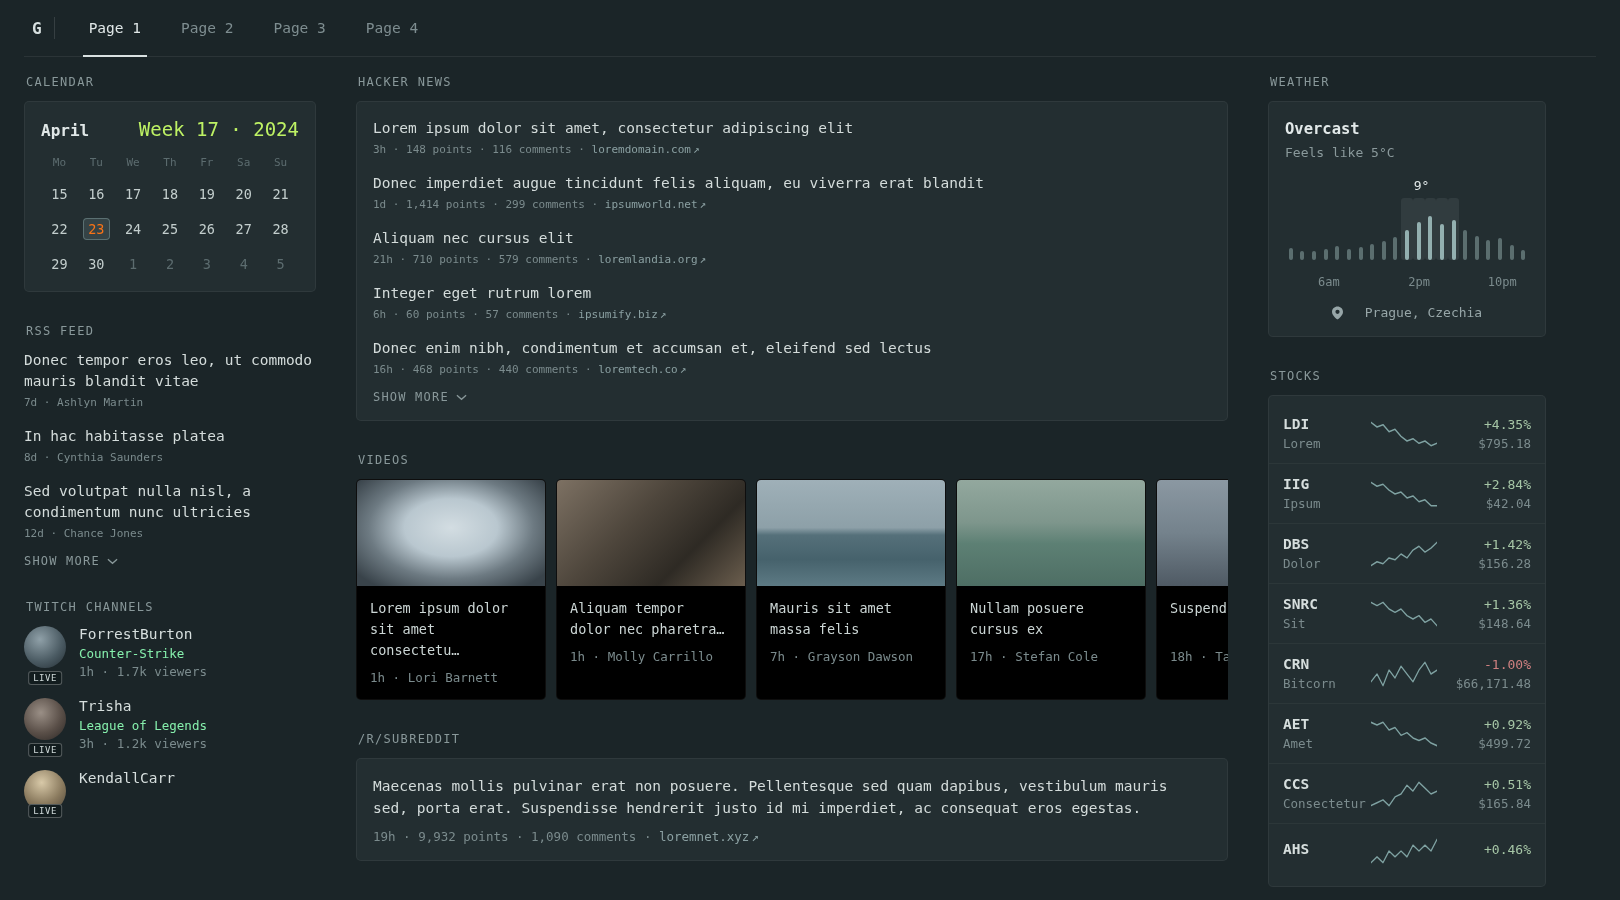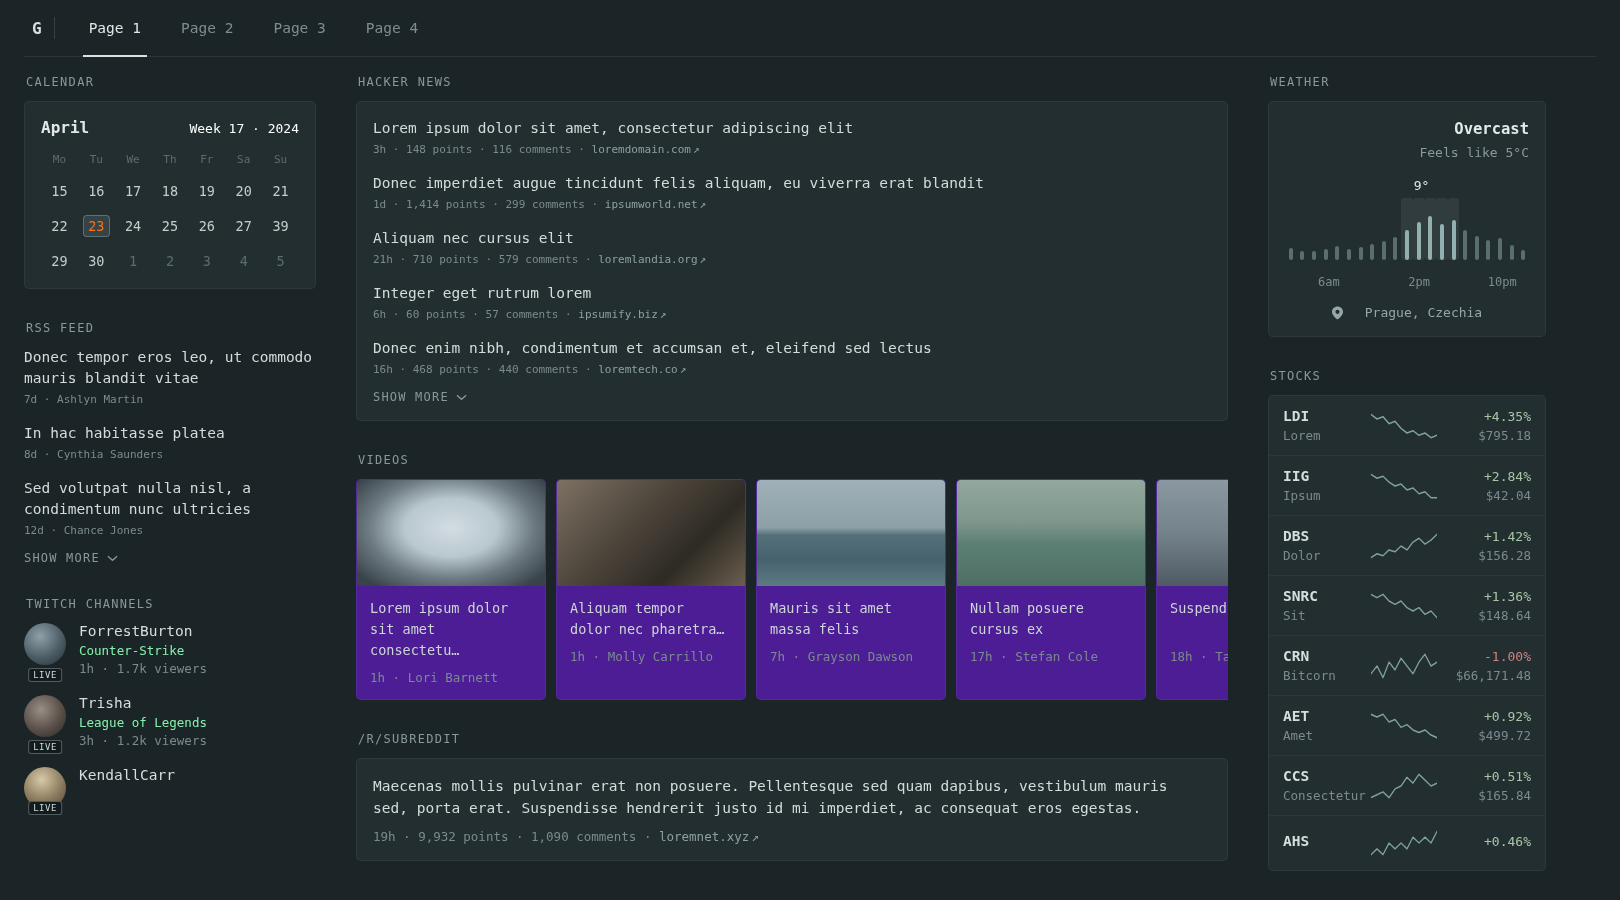--- a/index.html
+++ b/index.html
@@ -41,21 +41,21 @@
     color:#89989a;margin:0 0 12px 2px;
   }
   .card{
     background:#232e31;border:1px solid rgba(255,255,255,0.055);
     border-radius:5px;padding:16px;
   }
 
   
   .cal-top{display:flex;justify-content:space-between;align-items:baseline;margin-bottom:16px;}
   .cal-month{font-size:16px;font-weight:600;color:#e0e7e7;}
-  .cal-week{font-size:13px;color:#ffffff;}
+  .cal-week{font-size:19px;color:#bef264;}
   .cal-grid{display:grid;grid-template-columns:repeat(7,1fr);row-gap:13px;justify-items:center;}
   .cal-dow{font-size:11px;color:#5c6c6f;margin-bottom:2px;}
   .cal-cell{
     font-size:13.5px;color:#c3cecd;width:27px;height:22px;line-height:22px;
     text-align:center;border-radius:4px;cursor:default;
   }
   .cal-cell[data-state="muted"]{color:#5c6c6f;}
   .cal-cell[data-state="today"]{
     background:rgba(164,198,198,0.14);
     border:1px solid rgba(164,198,198,0.35);
@@ -85,34 +85,34 @@
     border:1px solid rgba(255,255,255,0.28);border-radius:3px;
     padding:1px 4px;color:#ced8d8;
   }
   .tw-name{font-size:14.5px;color:#d6dedd;}
   .tw-game{font-size:12.5px;color:#86efac;margin-top:4px;}
   .tw-meta{font-size:12.5px;color:#7b8b8d;margin-top:3px;}
 
   
   .videos-row{display:flex;gap:10px;overflow:hidden;}
   .video-card{
-    flex:0 0 190px;background:#4c1d95;border:1px solid rgba(255,255,255,0.055);
+    flex:0 0 190px;background:#000000;border:1px solid rgba(255,255,255,0.055);
     border-radius:5px;overflow:hidden;cursor:pointer;
   }
   .video-thumb{height:106px;}
   .video-body{padding:12px 13px 14px;}
   .video-title{font-size:13.5px;color:#ccd6d5;line-height:1.55;min-height:42px;}
   .video-meta{font-size:12.5px;color:#7b8b8d;margin-top:9px;}
 
   
   .reddit-text{font-size:14.5px;line-height:1.55;color:#d4dcdb;cursor:pointer;}
   .reddit-meta{font-size:12.5px;color:#7b8b8d;margin-top:9px;}
 
   
-  .weather-card{text-align:right;padding:18px 16px 16px;}
+  .weather-card{text-align:left;padding:18px 16px 16px;}
   .w-cond{font-size:15.5px;font-weight:700;color:#e2e9e9;}
   .w-feels{font-size:13px;color:#8a999b;margin-top:7px;}
   .w-chart{position:relative;margin-top:18px;padding-top:20px;}
   .w-temp{
     position:absolute;top:0;left:56%;transform:translateX(-50%);
     font-size:13px;color:#e2e9e9;
   }
   .w-bars{display:flex;align-items:flex-end;height:62px;}
   .w-bar-cell{
     flex:1;height:100%;display:flex;align-items:flex-end;justify-content:center;
@@ -125,21 +125,21 @@
   .w-times span{position:absolute;transform:translateX(-50%);}
   .w-times span:nth-of-type(1){left:18%;}
   .w-times span:nth-of-type(2){left:55%;}
   .w-times span:nth-of-type(3){left:89%;}
   .w-loc{
     display:flex;justify-content:center;align-items:center;gap:22px;
     margin-top:15px;font-size:13px;color:#97a6a8;
   }
 
   
-  .stocks-card{padding:0 0;}
+  .stocks-card{padding:8px 0;}
   .stock-row{display:flex;align-items:center;padding:12px 14px;cursor:pointer;}
   .stock-row + .stock-row{border-top:1px solid rgba(255,255,255,0.045);}
   .stock-ids{width:88px;flex:none;}
   .stock-sym{font-size:14.5px;font-weight:700;color:#d6dedd;}
   .stock-name{font-size:12.5px;color:#7b8b8d;margin-top:4px;}
   .stock-spark{flex:1;height:30px;color:#7fa2a2;min-width:0;}
   .stock-spark svg{width:100%;height:100%;display:block;}
   .stock-right{width:94px;flex:none;text-align:right;}
   .stock-change{font-size:13px;}
   .stock-change[data-dir="up"]{color:#a6c6a6;}
@@ -212,21 +212,21 @@
             <div class="cal-cell" data-state="today">23</div>
 
             <div class="cal-cell" data-state="normal">24</div>
 
             <div class="cal-cell" data-state="normal">25</div>
 
             <div class="cal-cell" data-state="normal">26</div>
 
             <div class="cal-cell" data-state="normal">27</div>
 
-            <div class="cal-cell" data-state="normal">39</div>
+            <div class="cal-cell" data-state="normal">28</div>
 
             <div class="cal-cell" data-state="normal">29</div>
 
             <div class="cal-cell" data-state="normal">30</div>
 
             <div class="cal-cell" data-state="muted">1</div>
 
             <div class="cal-cell" data-state="muted">2</div>
 
             <div class="cal-cell" data-state="muted">3</div>

